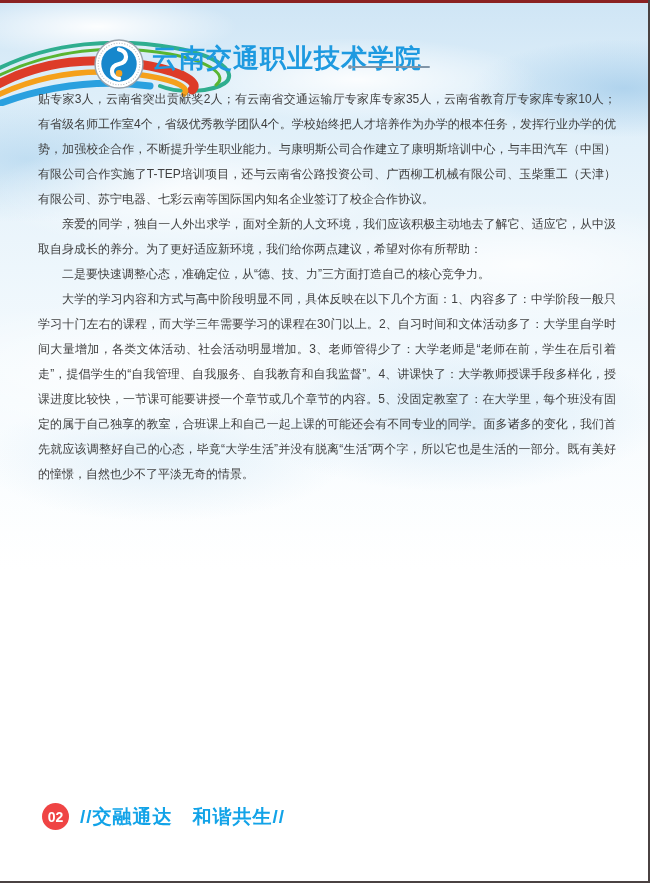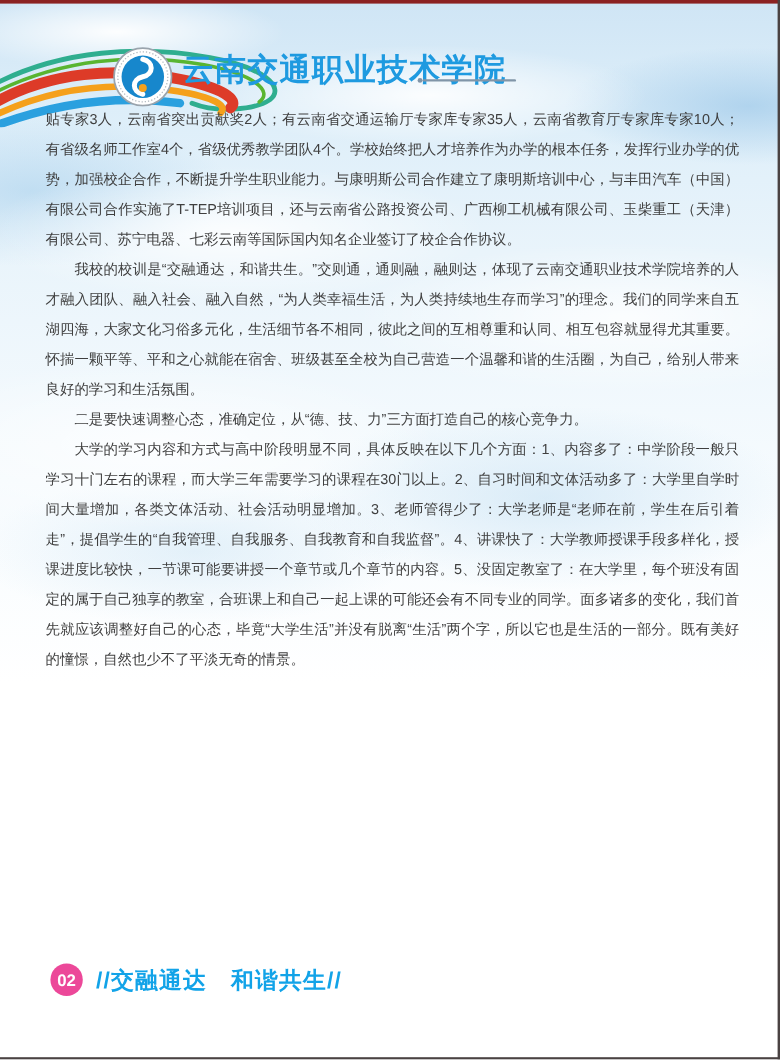--- a/index.html
+++ b/index.html
@@ -58,21 +58,21 @@
     font-size: 12px; line-height: 25px; color: #3f3f3f;
     text-align: justify;
   }
   .body-text p { margin: 0; }
   .body-text p.indent { text-indent: 2em; }
 
   
   .footer { position: absolute; left: 42px; top: 803px; display: flex; align-items: center; }
   .page-badge {
     width: 27px; height: 27px; border-radius: 50%;
-    background: #ec4899; color: #ffffff;
+    background: #ef4444; color: #ffffff;
     font-weight: bold; font-size: 14px;
     display: flex; align-items: center; justify-content: center;
     flex: 0 0 auto;
   }
   .motto {
     margin-left: 11px; color: #12a3e8; font-weight: bold;
     font-size: 19px; letter-spacing: 1px; white-space: nowrap;
   }
 </style>
 </head>
@@ -99,21 +99,21 @@
   </svg>
 
   <div class="name-block">
     <div class="college-zh">云南交通职业技术学院</div>
   </div>
 
   <div class="header-rule"></div>
 
   <div class="body-text">
     <p>贴专家3人，云南省突出贡献奖2人；有云南省交通运输厅专家库专家35人，云南省教育厅专家库专家10人；有省级名师工作室4个，省级优秀教学团队4个。学校始终把人才培养作为办学的根本任务，发挥行业办学的优势，加强校企合作，不断提升学生职业能力。与康明斯公司合作建立了康明斯培训中心，与丰田汽车（中国）有限公司合作实施了T-TEP培训项目，还与云南省公路投资公司、广西柳工机械有限公司、玉柴重工（天津）有限公司、苏宁电器、七彩云南等国际国内知名企业签订了校企合作协议。</p>
-    <p class="indent">我校的校训是“交融通达，和谐共生。”交则通，通则融，融则达，体现了云南交通职业技术学院培养的人才融入团队、融入社会、融入自然，“为人类幸福生活，为人类持续地生存而学习”的理念。我们的同学来自五湖四海，大家文化习俗多元化，生活细节各不相同，彼此之间的互相尊重和认同、相互包容就显得尤其重要。怀揣一颗平等、平和之心就能在宿舍、班级甚至全校为自己营造一个温馨和谐的生活圈，为自己，给别人带来良好的学习和生活氛围。</p>
+    <p class="indent">亲爱的同学，独自一人外出求学，面对全新的人文环境，我们应该积极主动地去了解它、适应它，从中汲取自身成长的养分。为了更好适应新环境，我们给你两点建议，希望对你有所帮助：</p>
     <p class="indent">二是要快速调整心态，准确定位，从“德、技、力”三方面打造自己的核心竞争力。</p>
     <p class="indent">大学的学习内容和方式与高中阶段明显不同，具体反映在以下几个方面：1、内容多了：中学阶段一般只学习十门左右的课程，而大学三年需要学习的课程在30门以上。2、自习时间和文体活动多了：大学里自学时间大量增加，各类文体活动、社会活动明显增加。3、老师管得少了：大学老师是“老师在前，学生在后引着走”，提倡学生的“自我管理、自我服务、自我教育和自我监督”。4、讲课快了：大学教师授课手段多样化，授课进度比较快，一节课可能要讲授一个章节或几个章节的内容。5、没固定教室了：在大学里，每个班没有固定的属于自己独享的教室，合班课上和自己一起上课的可能还会有不同专业的同学。面多诸多的变化，我们首先就应该调整好自己的心态，毕竟“大学生活”并没有脱离“生活”两个字，所以它也是生活的一部分。既有美好的憧憬，自然也少不了平淡无奇的情景。</p>
   </div>
 
   <div class="footer">
     <div class="page-badge">02</div>
     <div class="motto">//交融通达　和谐共生//</div>
   </div>
 
   <div class="edge-right"></div>

